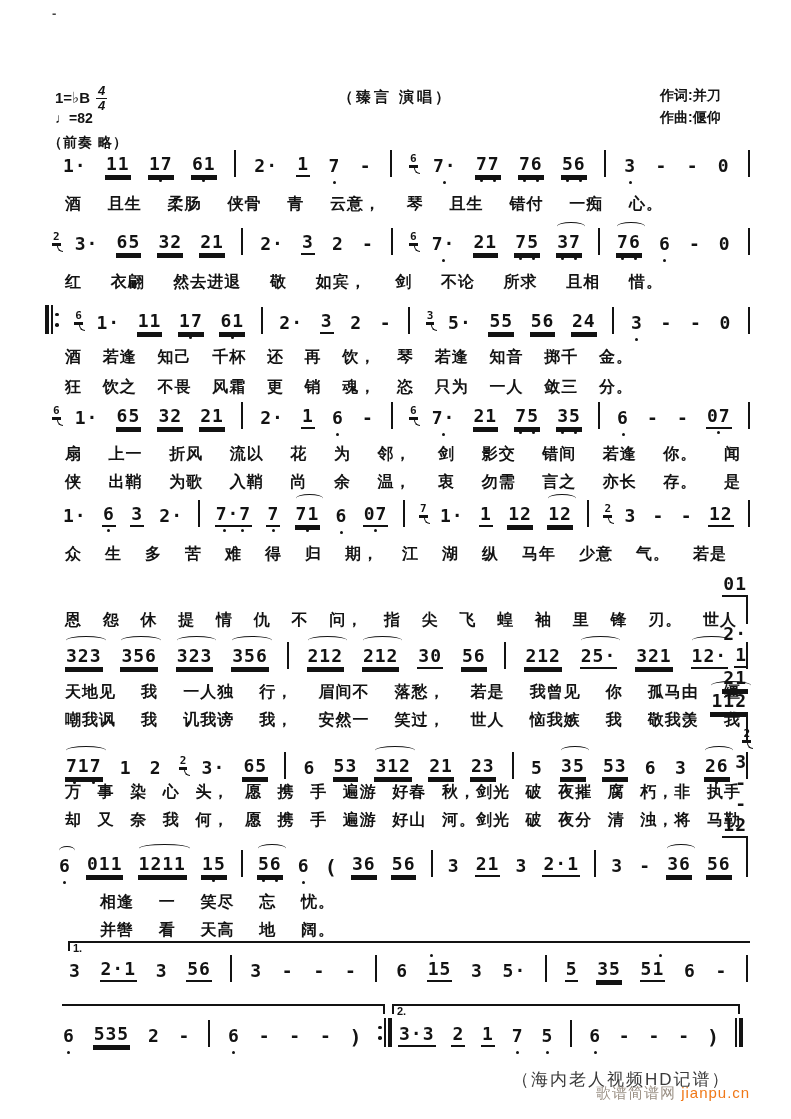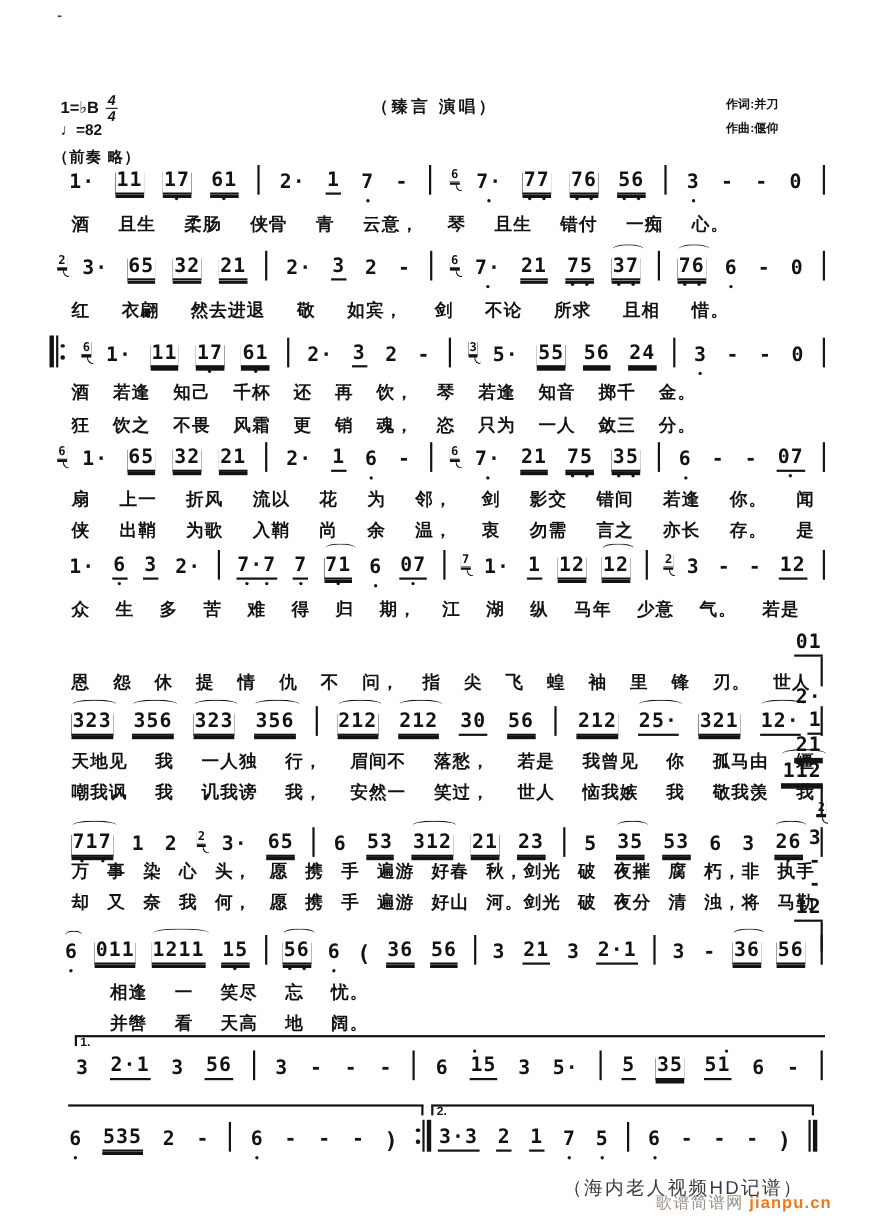--- a/index.html
+++ b/index.html
@@ -3,21 +3,21 @@
 <meta charset="utf-8">
 <style>
   html,body{margin:0;padding:0;background:#fff;}
   .page{position:relative;width:791px;height:1119px;background:#ffffff;overflow:hidden;
         font-family:"Liberation Sans","DejaVu Sans",sans-serif;color:#131313;}
   .corner{position:absolute;left:52px;top:6px;font-weight:bold;font-size:13px;color:#444;}
   .title{position:absolute;left:0;top:36px;width:100%;text-align:center;
          font-size:27px;font-weight:bold;letter-spacing:26px;text-indent:26px;}
   .subtitle{position:absolute;left:0;top:88px;width:100%;text-align:center;
             font-size:15px;font-weight:bold;letter-spacing:3px;}
-  .credits{position:absolute;left:660px;top:84px;font-size:11px;font-weight:bold;line-height:22px;}
+  .credits{position:absolute;left:660px;top:84px;font-size:14px;font-weight:bold;line-height:22px;}
   .keyblock{position:absolute;left:55px;top:84px;font-size:15px;font-weight:bold;display:flex;align-items:center;gap:3px;}
   .frac{display:inline-flex;flex-direction:column;align-items:center;font-size:13px;line-height:1.05;margin-left:3px;}
   .frac .den{border-top:1.2px solid #131313;padding:0 2px;}
   .tempo{position:absolute;left:55px;top:110px;font-size:14px;font-weight:bold;}
   .intro{position:absolute;left:48px;top:134px;font-size:14px;font-weight:bold;letter-spacing:1px;}
 
   
   .sysrow{position:absolute;display:flex;justify-content:space-between;align-items:flex-end;
           font-family:"DejaVu Sans Mono",monospace;font-weight:bold;font-size:18px;line-height:1;}
   .nt{position:relative;display:inline-block;padding:1px 1px 2px 1px;letter-spacing:1px;}
@@ -46,21 +46,21 @@
        white-space:pre;letter-spacing:1px;}
 
   .volta{position:absolute;height:10px;border-top:2px solid #131313;}
   .volta.tl::before{content:'';position:absolute;left:0;top:-1px;width:2px;height:9px;background:#131313;}
   .volta.tr::after{content:'';position:absolute;right:0;top:-1px;width:2px;height:9px;background:#131313;}
   .volta b{position:absolute;left:5px;top:-1px;font-size:11px;font-weight:bold;}
 
   .srcnote{position:absolute;left:512px;top:1068px;font-size:17px;color:#3a3a3a;letter-spacing:2px;}
   .wm{position:absolute;left:596px;top:1084px;font-size:15px;letter-spacing:1px;}
   .wm .site{color:#9b9186;}
-  .wm .url{font-weight:bold;}
+  .wm .url{font-weight:normal;}
 </style>
 </head>
 <body>
 
 <div class="page">
   <div class="corner">-</div>
   <div class="subtitle">（臻言  演唱）</div>
   <div class="credits">
     <div>作词:并刀</div>
     <div>作曲:偃仰</div>

